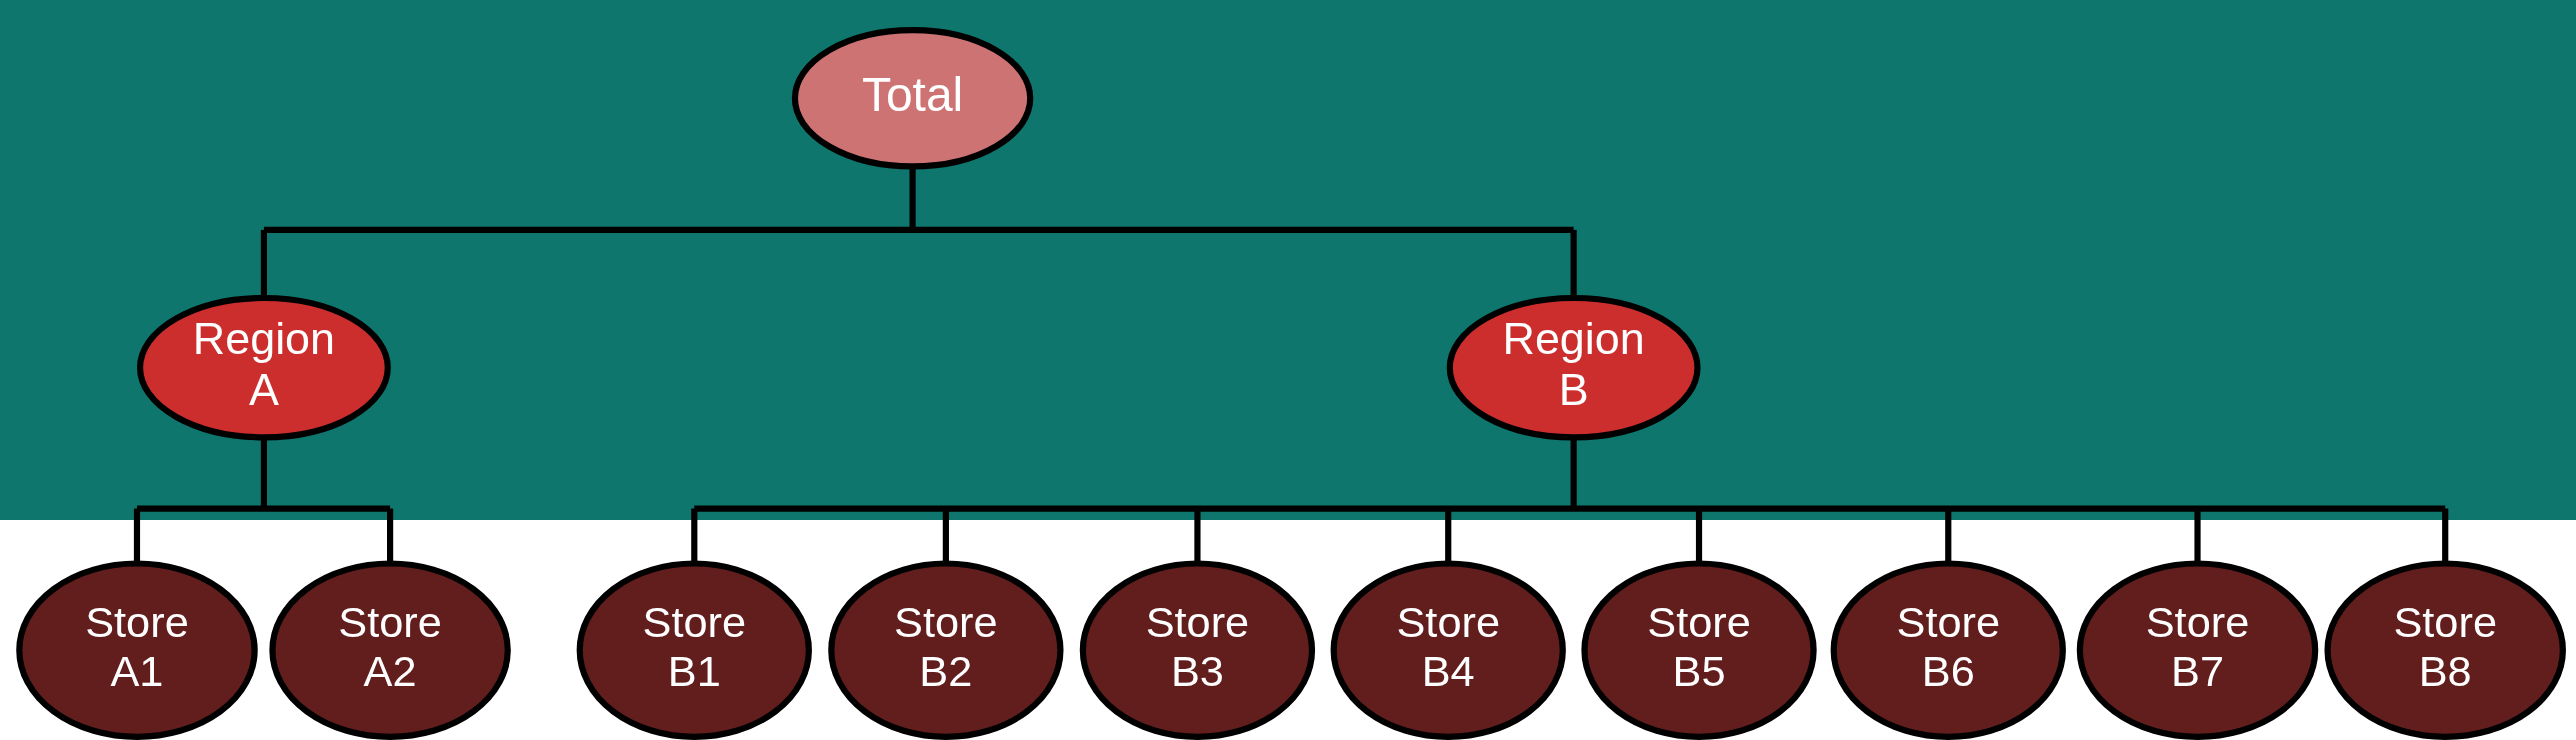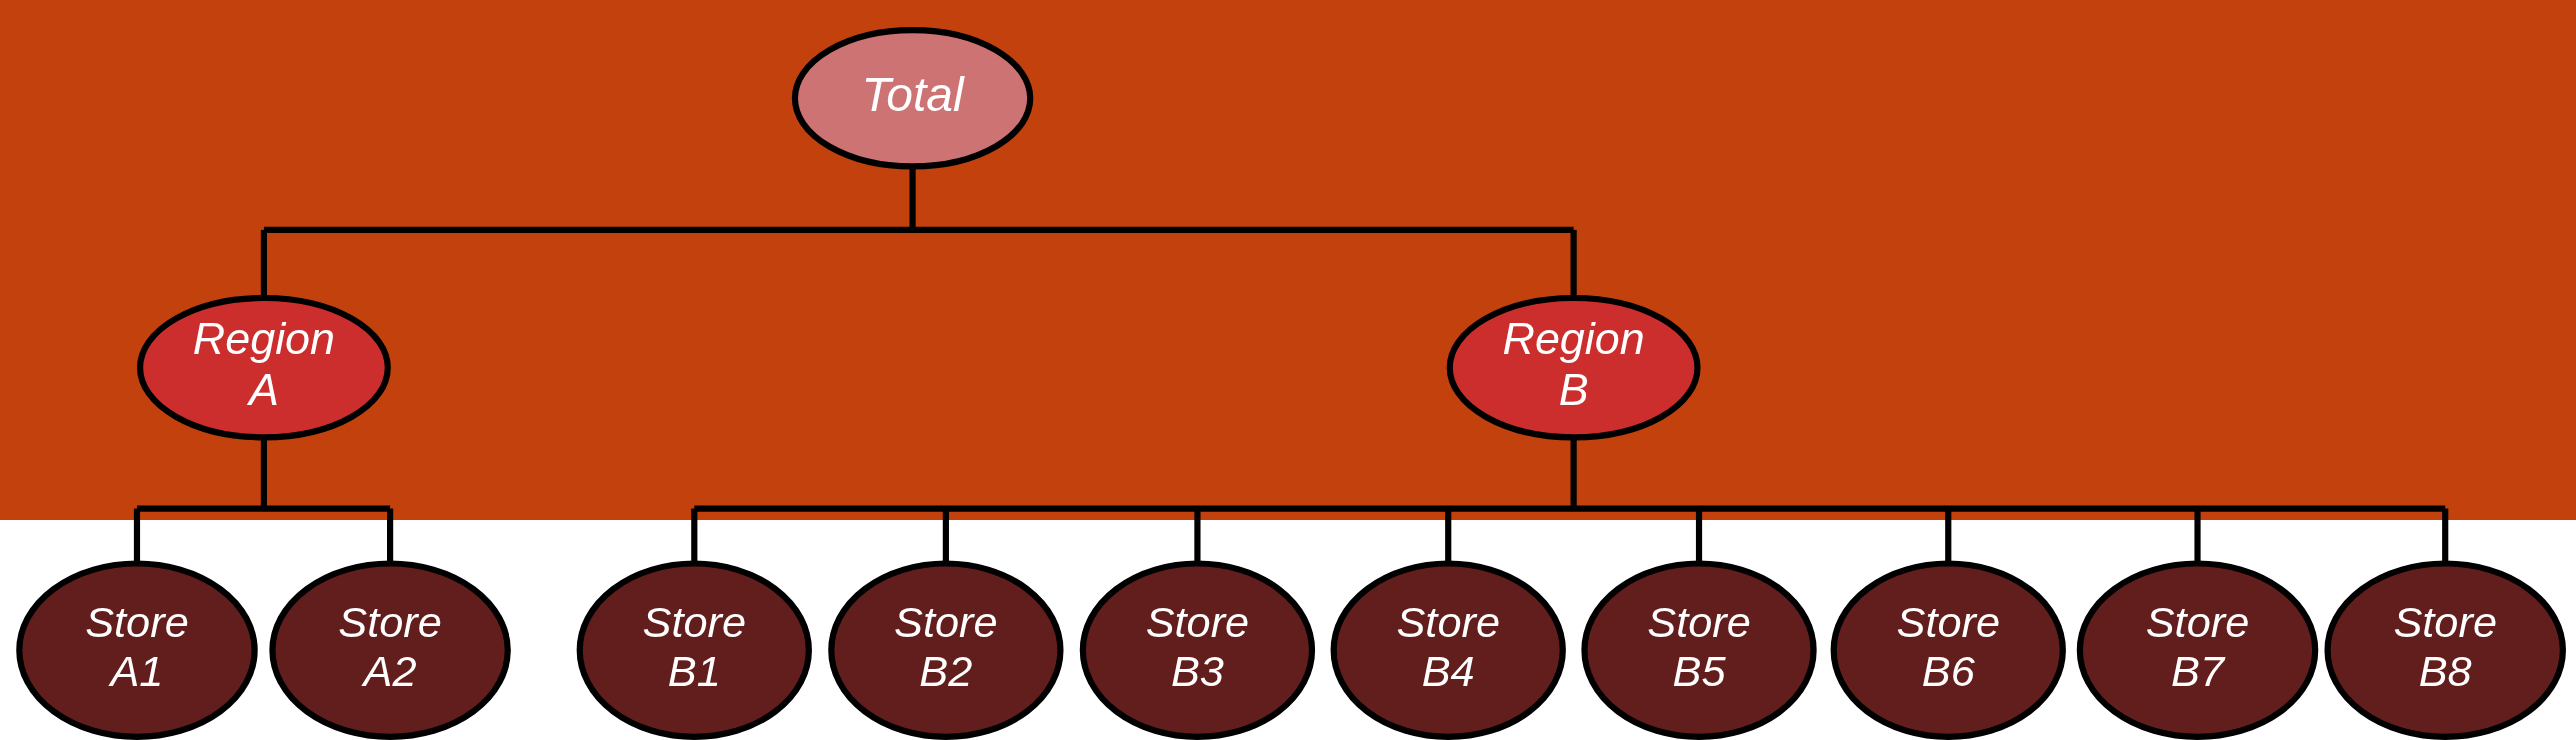--- a/index.html
+++ b/index.html
@@ -10,22 +10,21 @@
   body {
     width: 2576px;
     height: 740px;
     overflow: hidden;
     font-family: "Liberation Sans", sans-serif;
   }
   #diagram-root {
     position: relative;
     width: 2576px;
     height: 520px;
-    background: #c2410c;
-    font-style: italic;
+    background: #0f766e;
   }
   #tree-svg {
     position: absolute;
     top: 0;
     left: 0;
     width: 2576px;
     height: 740px;
     display: block;
   }
   .node-label {

